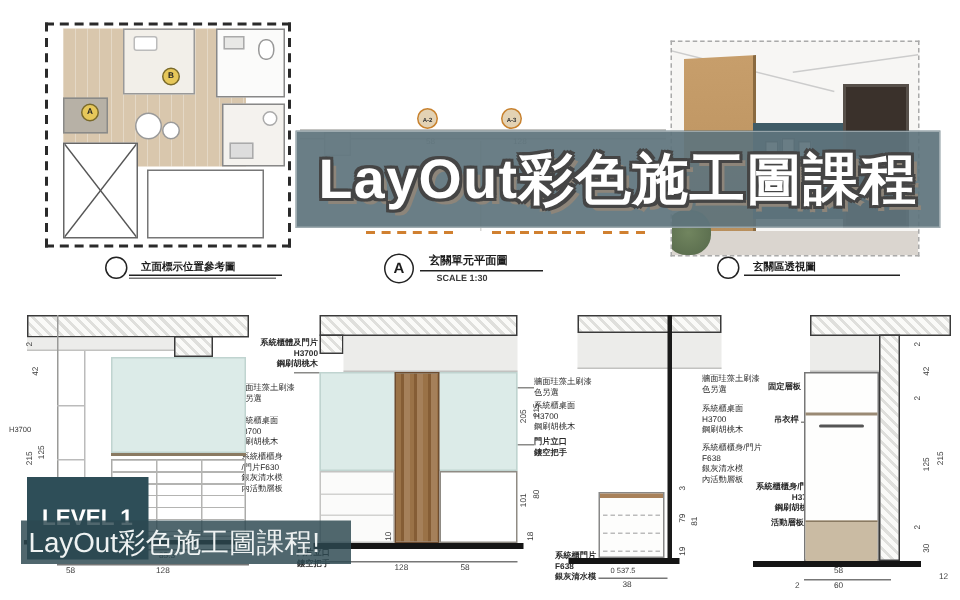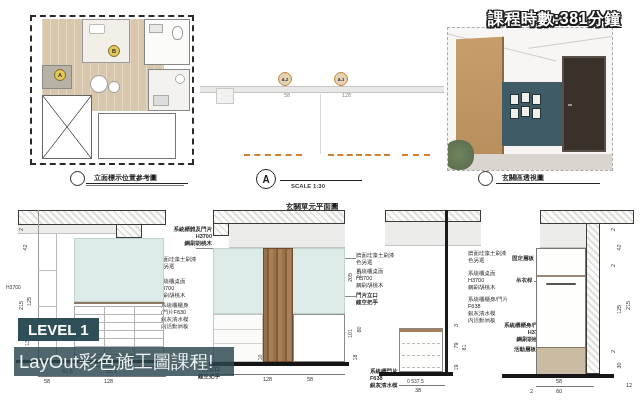--- a/index.html
+++ b/index.html
@@ -117,33 +117,33 @@
       <div class="abs" style="left:19px;top:24px;width:7px;height:9px;background:#f2efe9;border:1px solid #20333a;"></div>
       <div class="abs" style="left:30px;top:26px;width:7px;height:9px;background:#f2efe9;border:1px solid #20333a;"></div>
     </div>
     <div class="abs" style="left:114px;top:28px;width:44px;height:96px;background:#3a312b;border:2px solid #57504a;box-sizing:border-box;">
       <div class="abs" style="left:4px;top:46px;width:4px;height:1.5px;background:#9a948e;"></div>
     </div>
     <div class="abs" style="left:0;top:126px;width:166px;height:18px;background:#dad5cf;"></div>
     <div class="abs" style="left:-4px;top:112px;width:30px;height:30px;background:radial-gradient(circle,#71855f,#55684a);border-radius:45%;"></div>
   </div>
 
-  <div class="abs outline-txt" style="left:488px;top:9px;font-size:16px;letter-spacing:.5px;z-index:6;">
-    <span>課程時數:381分鐘</span>
-  </div>
 
   <div class="capcircle" style="left:478px;top:171px;width:15px;height:15px;"></div>
   <span class="caplabel" style="left:502px;top:173px;">玄關區透視圖</span>
   <div class="capline" style="left:496px;top:183px;width:104px;"></div>
 
+  <div class="abs" id="banner">
+    <span id="banner-title">LayOut彩色施工圖課程</span>
+  </div>
 
   <div class="capcircle" style="left:256px;top:169px;width:20px;height:20px;">
     <span style="font-size:10px;font-weight:bold;color:#1c1c1c;">A</span>
   </div>
-  <span class="caplabel" style="left:286px;top:169px;font-size:7.5px;margin-top:33px;">玄關單元平面圖</span>
+  <span class="caplabel" style="left:286px;top:169px;font-size:7.5px;">玄關單元平面圖</span>
   <div class="capline" style="left:280px;top:180px;width:82px;"></div>
   <span class="dim" style="left:291px;top:183px;font-size:6px;font-weight:bold;">SCALE  1:30</span>
 
   <div class="abs" style="left:18px;top:210px;width:148px;height:182px;z-index:1;">
     <div class="abs hatch" style="left:0;top:0;width:148px;height:15px;"></div>
     <div class="abs hatch" style="left:98px;top:14px;width:26px;height:14px;"></div>
     <div class="abs soffit" style="left:0;top:15px;width:98px;height:9px;"></div>
     <div class="abs vline" style="left:20px;top:0;width:1px;height:152px;"></div>
     <div class="abs vline" style="left:38px;top:24px;width:1px;height:128px;background:#bbb;"></div>
     <div class="abs" style="left:20px;top:60px;width:18px;height:1px;background:#bbb;"></div>
@@ -275,21 +275,21 @@
     <span class="dimv" style="left:89px;top:92px;">215</span>
     <span class="dimv" style="left:74px;top:138px;">2</span>
     <span class="dimv" style="left:80px;top:152px;">30</span>
     <span class="dim" style="left:96px;top:172px;">12</span>
     <div class="dimline" style="left:6px;top:176px;width:58px;"></div>
     <span class="dim" style="left:26px;top:168px;">58</span>
     <span class="dim" style="left:26px;top:178px;">60</span>
     <span class="dim" style="left:0px;top:178px;">2</span>
   </div>
 
-  <div class="badge" style="left:18px;top:318px;padding:3px 10px;font-size:15px;z-index:6;">
+  <div class="badge" style="left:18px;top:318px;padding:19px 10px;font-size:15px;z-index:6;">
     <span>LEVEL 1</span>
   </div>
 
   <div class="abs" style="left:14px;top:347px;width:220px;height:29px;background:rgba(45,72,80,0.83);z-index:6;
               display:flex;align-items:center;">
     <span style="font-size:18.5px;color:#eef2f2;padding-left:5px;white-space:nowrap;">LayOut彩色施工圖課程!</span>
   </div>
 
 </div>
 

